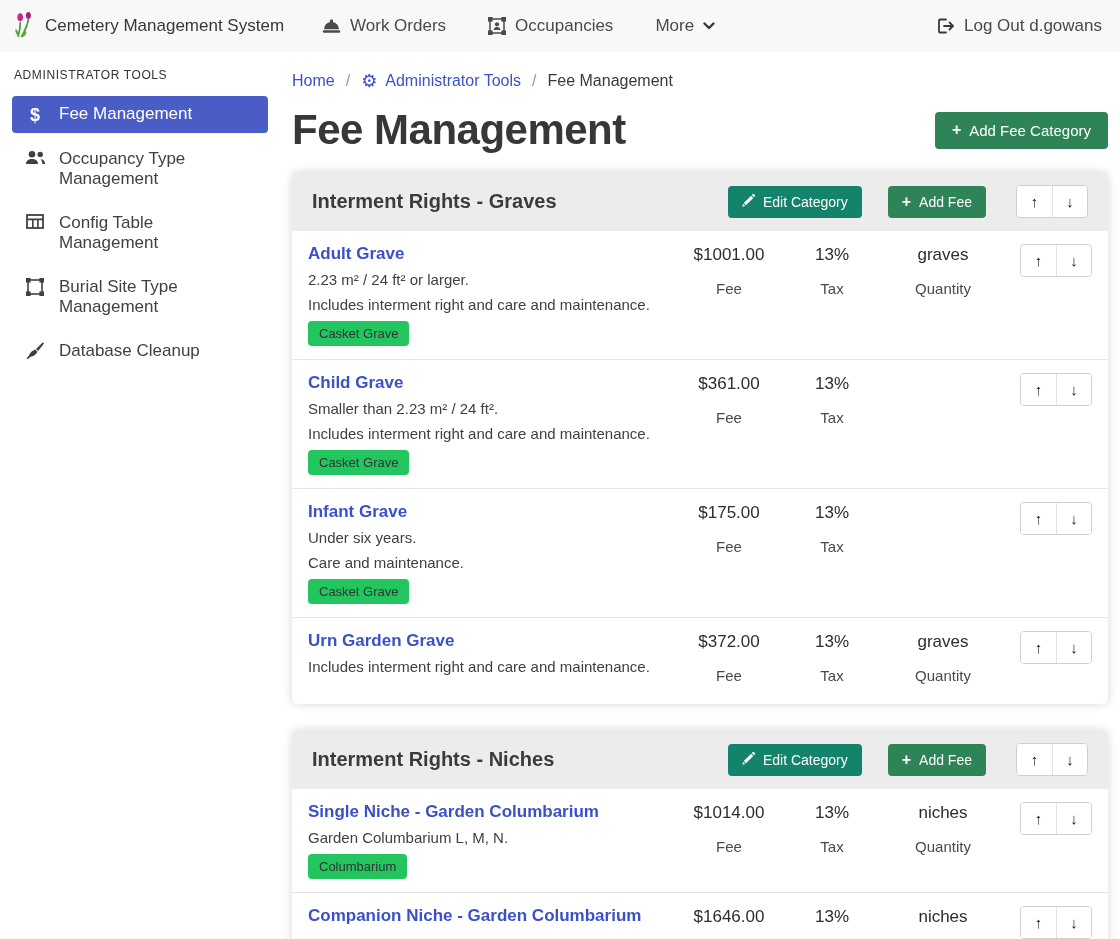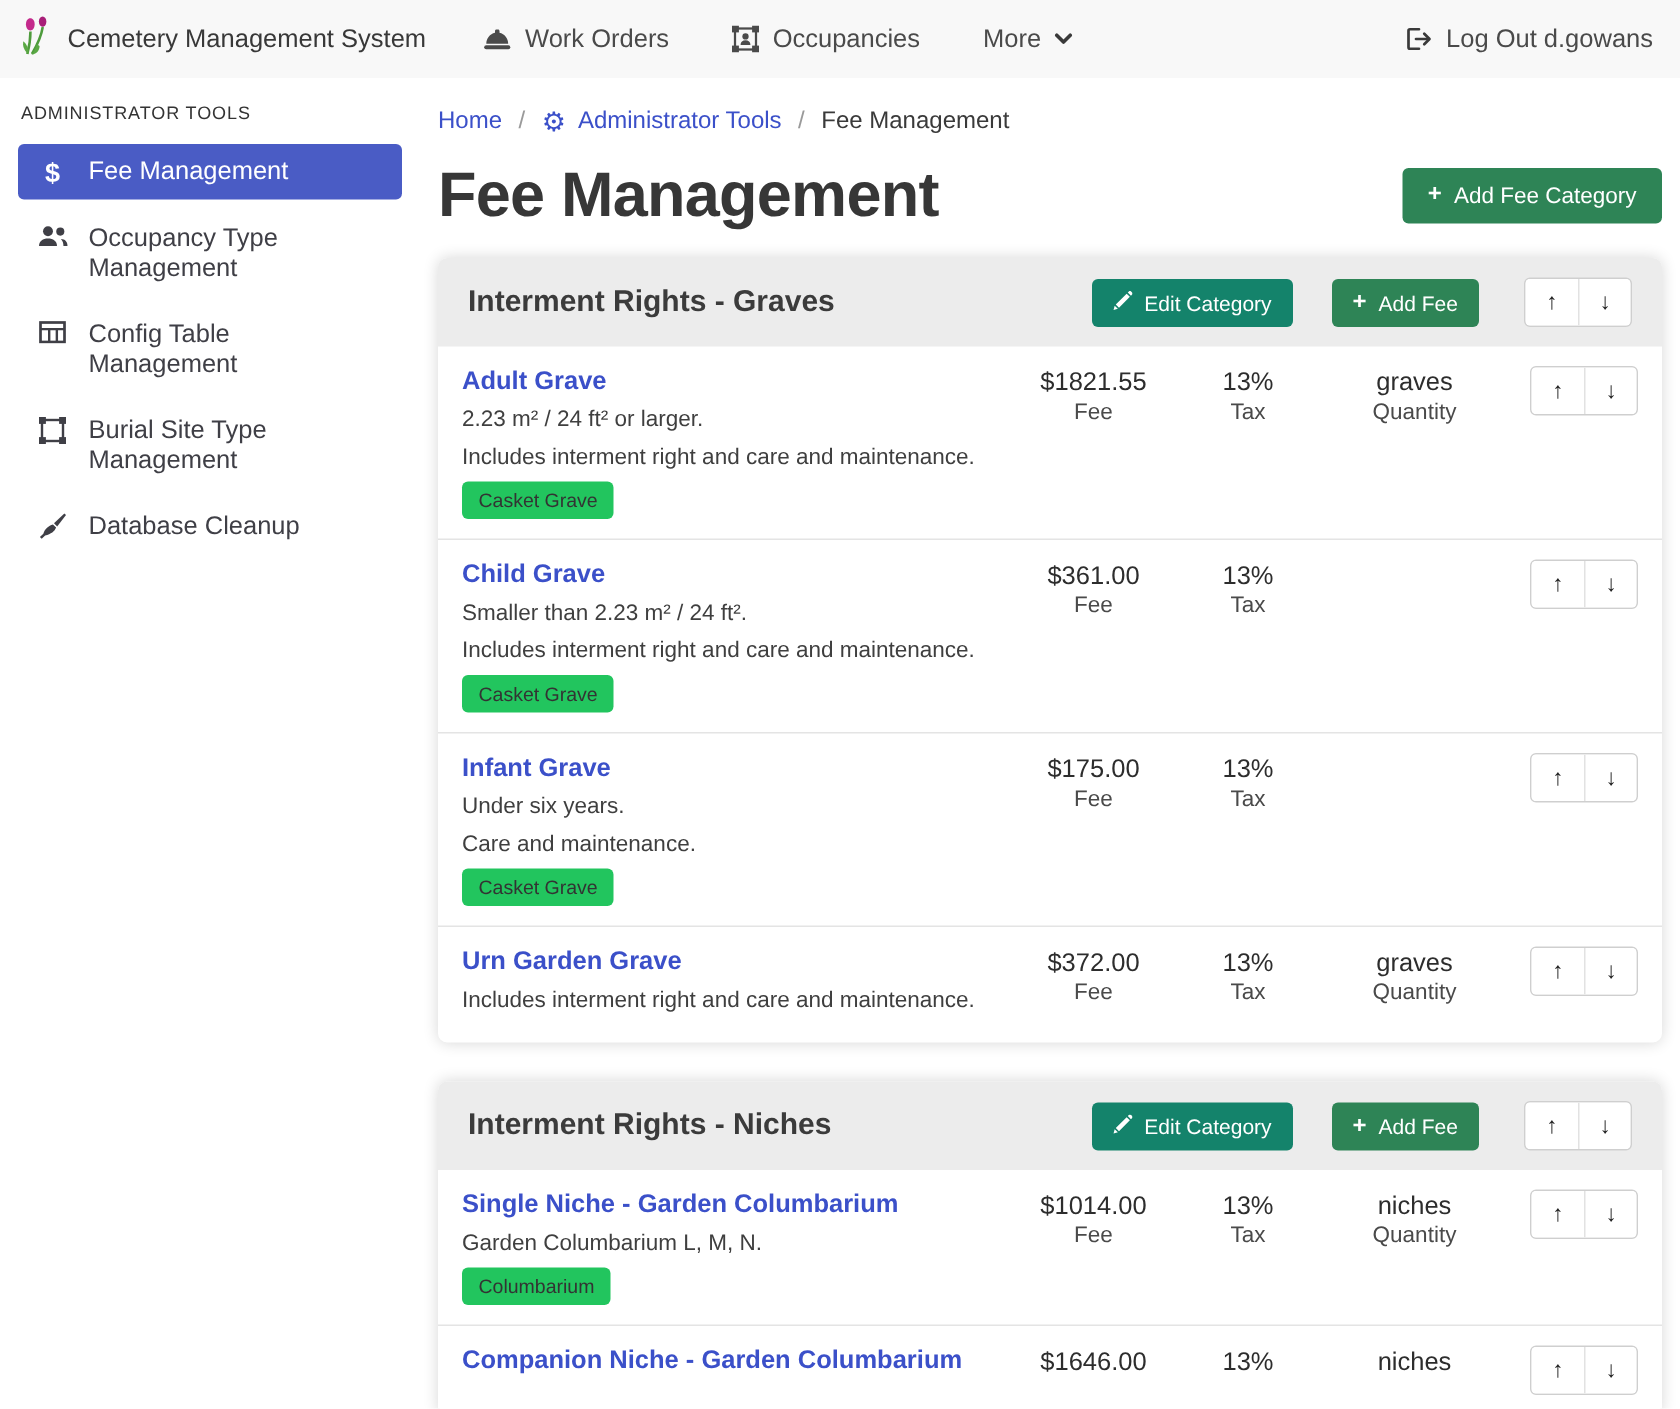--- a/index.html
+++ b/index.html
@@ -59,21 +59,21 @@
   .fee-main{flex:1;min-width:0;padding-right:6px;}
   .fee-name{color:var(--link);font-weight:700;font-size:17px;line-height:20px;cursor:pointer;}
   .fee-desc{font-size:15px;color:#3f3f3f;line-height:18px;margin-top:7px;}
   .fee-badge{display:inline-block;margin-top:7px;background:#22c55e;border-radius:4px;
     padding:4px 11px;font-size:13px;color:#333;line-height:17px;text-align:right;}
   .fee-col{text-align:center;padding-top:1px;}
   .col-fee{width:110px;}
   .col-tax{width:96px;}
   .col-qty{width:126px;}
   .fee-col .val{font-size:17px;color:#2d2d2d;line-height:20px;}
-  .fee-col .lbl{font-size:15px;color:#4a4a4a;margin-top:1px;line-height:18px;}
+  .fee-col .lbl{font-size:15px;color:#4a4a4a;margin-top:15px;line-height:18px;}
   .row-arrows{margin-left:14px;}
   .stub{height:6px;}
 </style>
 </head>
 <body style="--accent: #4a5cc5; --green: #2e8456; --teal: #14836b; --link: #3b50c9;">
 
 <div class="navbar">
   <div class="brand">
     <span>
       <svg width="24" height="27" viewBox="0 0 24 27">
@@ -242,21 +242,21 @@
   <div class="fee-row">
     <div class="fee-main">
       <div class="fee-name">Adult Grave</div>
       <div>
                   <div class="fee-desc">2.23 m² / 24 ft² or larger.</div>
                   <div class="fee-desc">Includes interment right and care and maintenance.</div>
                 </div>
       <div><span class="fee-badge">Casket Grave</span></div>
     </div>
     <div class="fee-col col-fee">
-      <div class="val">$1821.55</div>
+      <div class="val">$1001.00</div>
       <div class="lbl">Fee</div>
     </div>
     <div class="fee-col col-tax">
       <div class="val">13%</div>
       <div class="lbl">Tax</div>
     </div>
     <div class="fee-col col-qty">
       <div class="val">graves</div>
       <div class="lbl">Quantity</div>
     </div>

